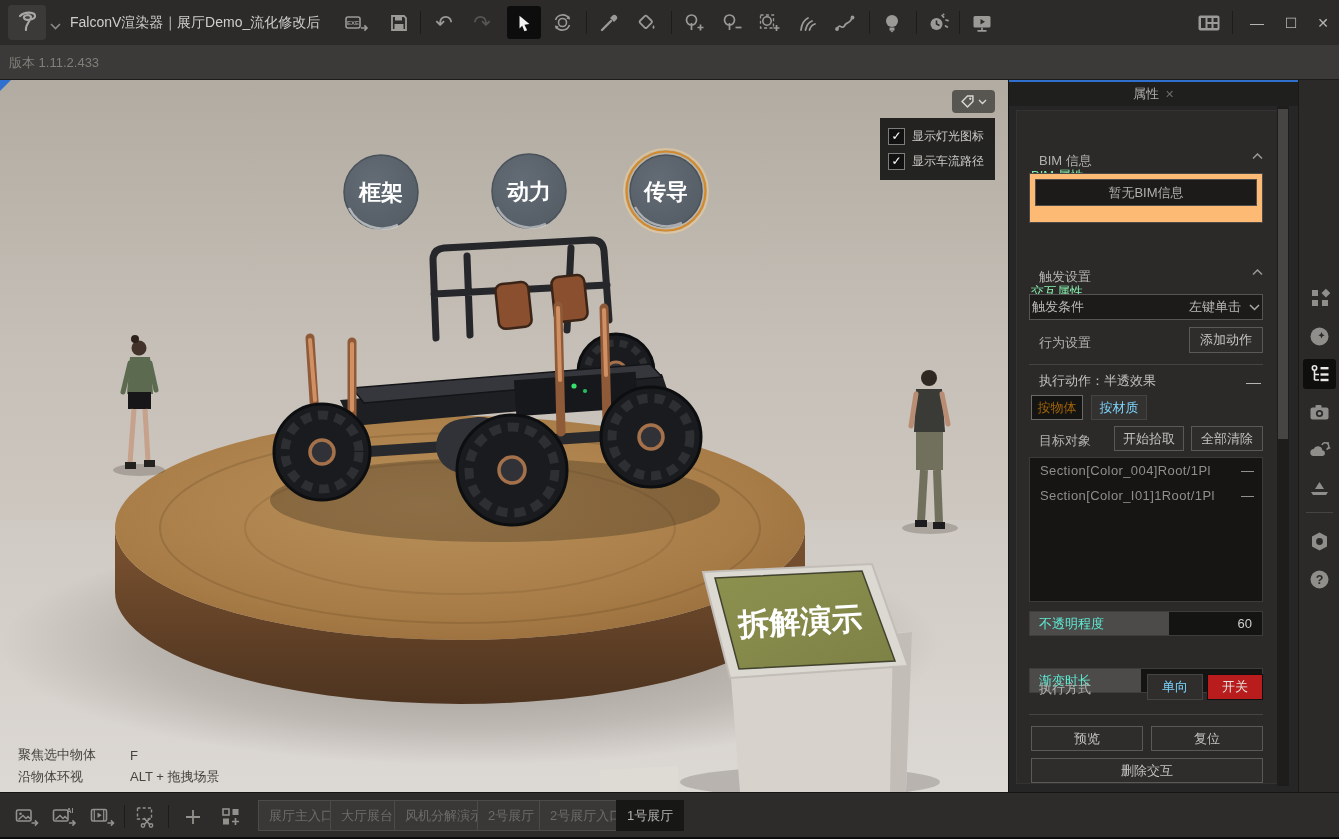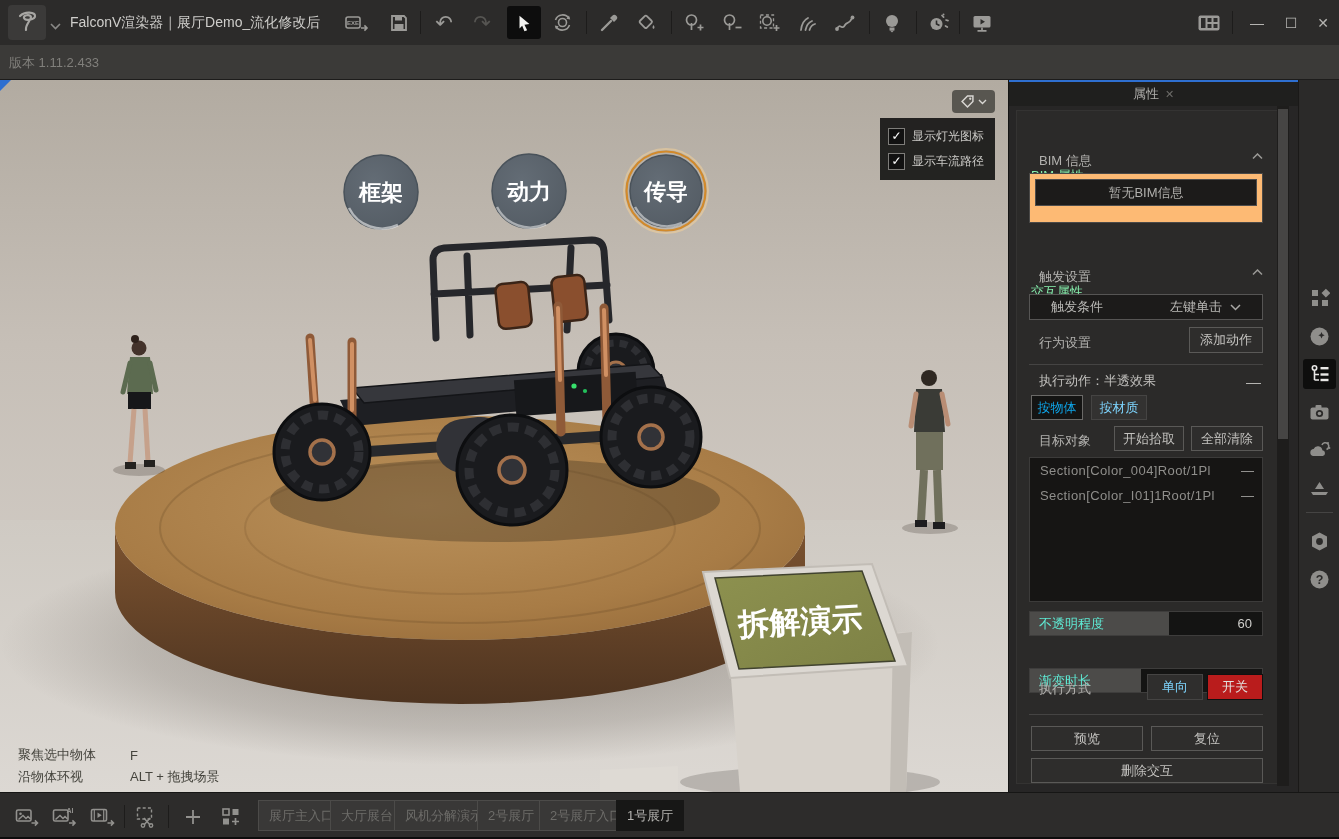--- a/index.html
+++ b/index.html
@@ -41,24 +41,24 @@
                 display:flex;align-items:center;justify-content:center;gap:6px;font-size:13px;color:#b0afac;}
   .panel-tab-close{color:#6d6c69;font-size:11px}
   .pcard{position:absolute;left:7px;top:30px;width:268px;height:674px;background:#2b2a29;border:1px solid #343332;box-sizing:border-box;}
   .p-abs{position:absolute;box-sizing:border-box;}
   .sec-title{font-size:13px;color:#86efac;margin-top:43px;}
   .sec-chev{color:#9a9996}
   .p-label{font-size:13px;color:#b3b2af;}
   .pbox{background:#fdba74;border:1px solid #4a4948;}
   .pbtn{display:flex;align-items:center;justify-content:center;background:#2e2d2c;border:1px solid #5a5957;
         font-size:13px;color:#c3c2bf;box-sizing:border-box;}
-  .pbtn.dark{background:#141413;border-color:#6a6967;color:#0ea5e9}
+  .pbtn.dark{background:#141413;border-color:#6a6967;color:#a16207}
   .pbtn.dim{background:#333231;border-color:#454443;color:#7dd3fc}
   .dropdown{display:flex;align-items:center;background:#1c1b1a;border:1px solid #565554;font-size:13px;
-            color:#b9b8b5;padding:0 21px;box-sizing:border-box;}
+            color:#b9b8b5;padding:0 2px;box-sizing:border-box;}
   .divider-h{height:1px;background:#454443;}
   .listbox{background:#161514;border:1px solid #3c3b3a;overflow:hidden;}
   .listrow{display:flex;align-items:center;height:25px;padding:0 8px 0 10px;font-size:13px;color:#8f8e8b;white-space:nowrap;}
   .listrow .ltext{flex:1;overflow:hidden;text-overflow:clip;letter-spacing:.4px}
   .listrow .lminus{color:#a2a19e;padding-left:6px}
   .slider{position:relative;background:#141413;border:1px solid #3e3d3c;overflow:hidden;}
   .slider .fill{position:absolute;left:0;top:0;bottom:0;background:#4c4b49;}
   .slider .slabel{position:absolute;left:9px;top:0;bottom:0;display:flex;align-items:center;font-size:13px;color:#5eead4;}
   .slider .sval{position:absolute;right:10px;top:0;bottom:0;display:flex;align-items:center;font-size:13px;color:#cfcecb;}
   .scrollbar{position:absolute;left:268px;top:26px;width:12px;height:680px;background:#1e1d1c;}

